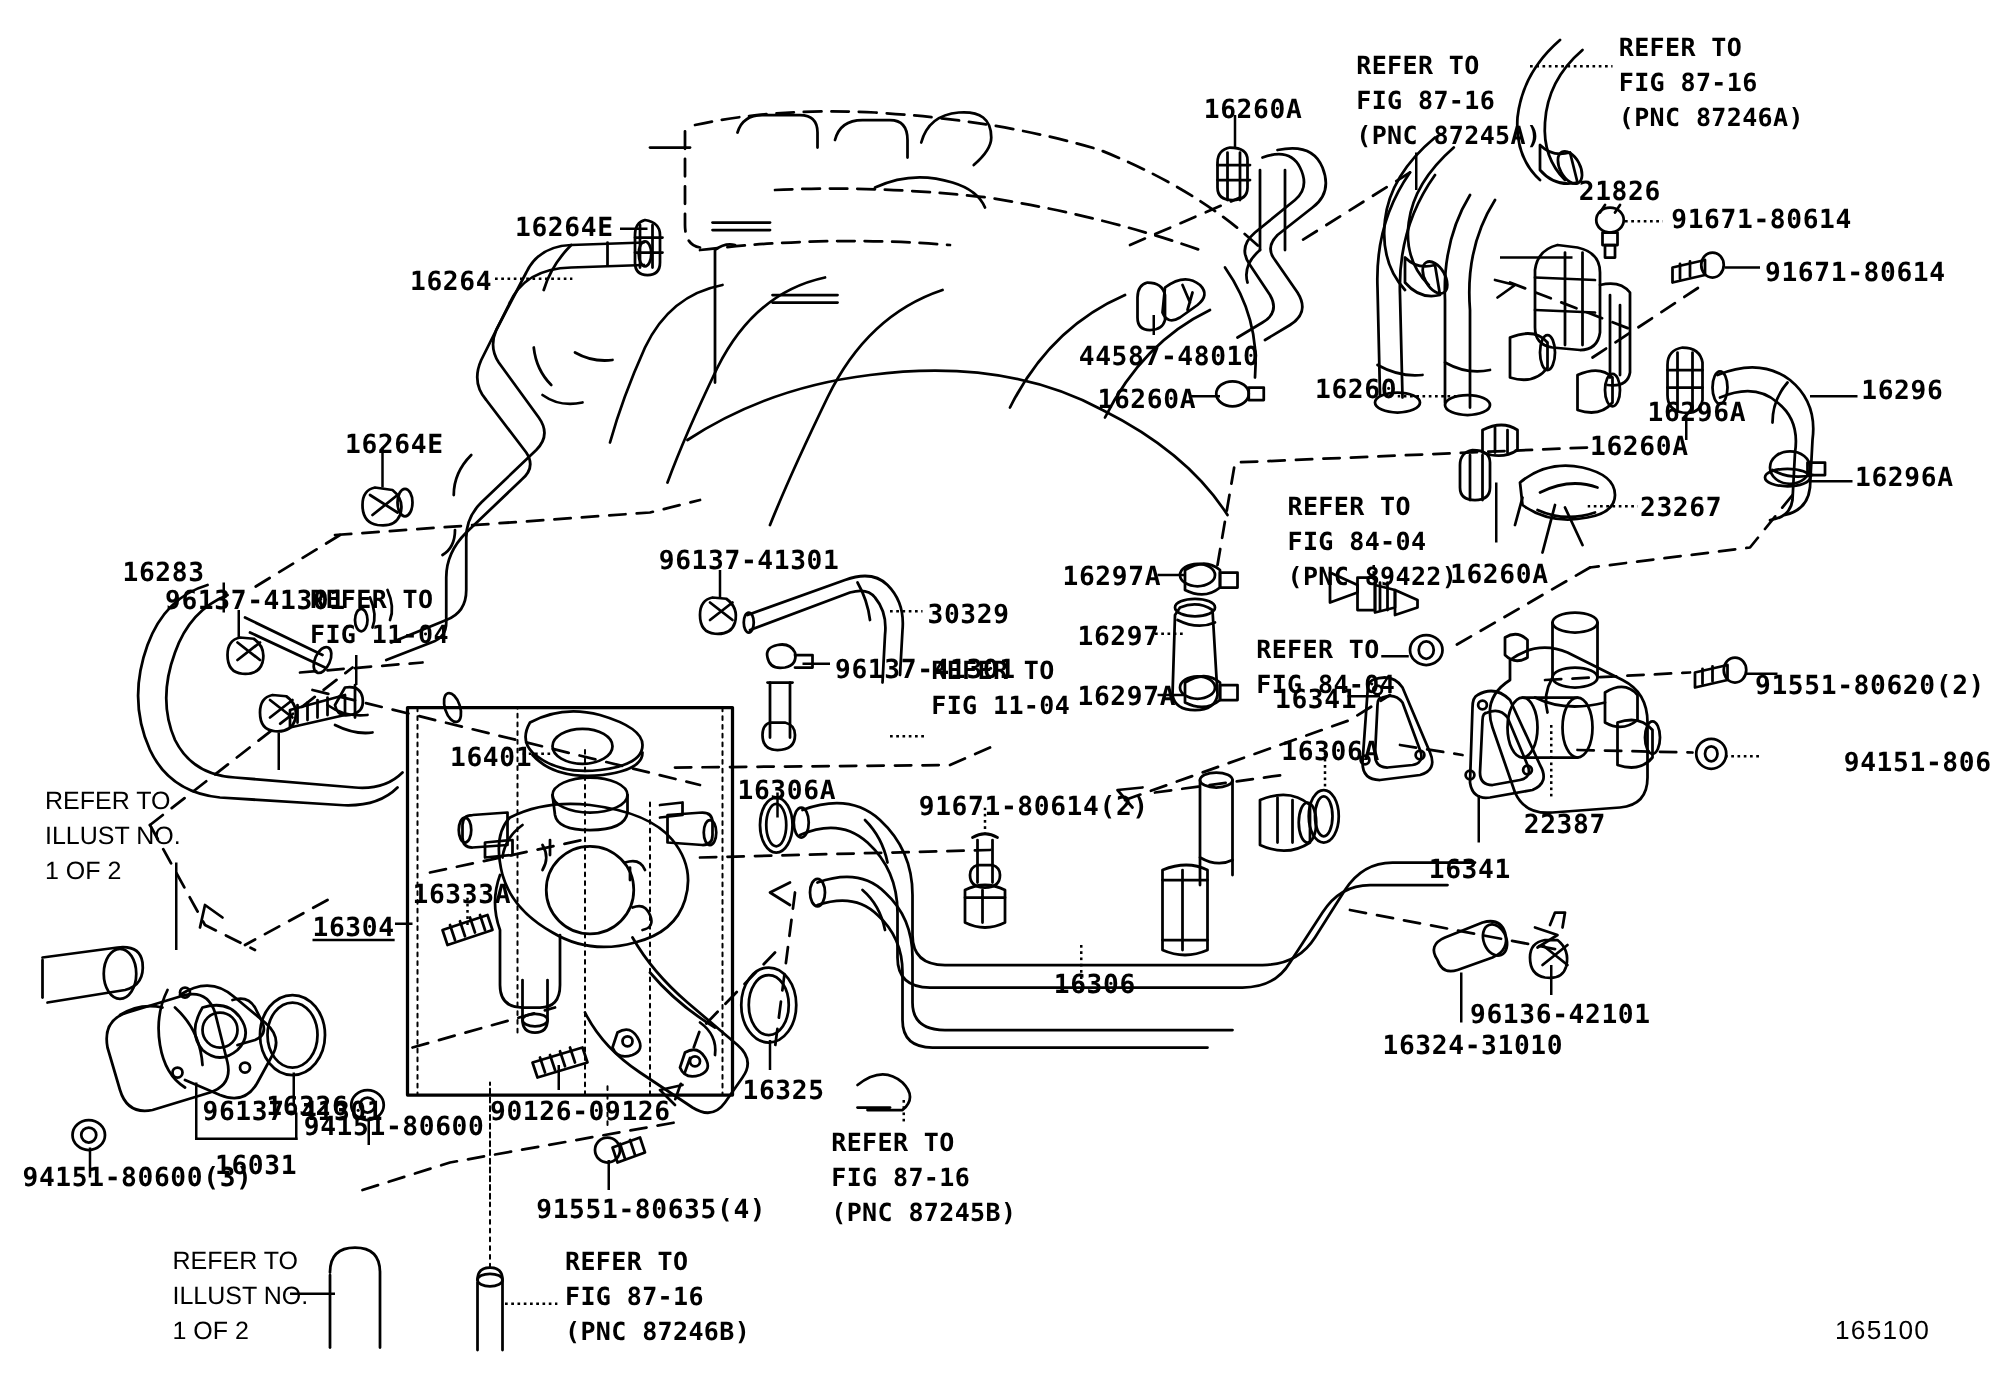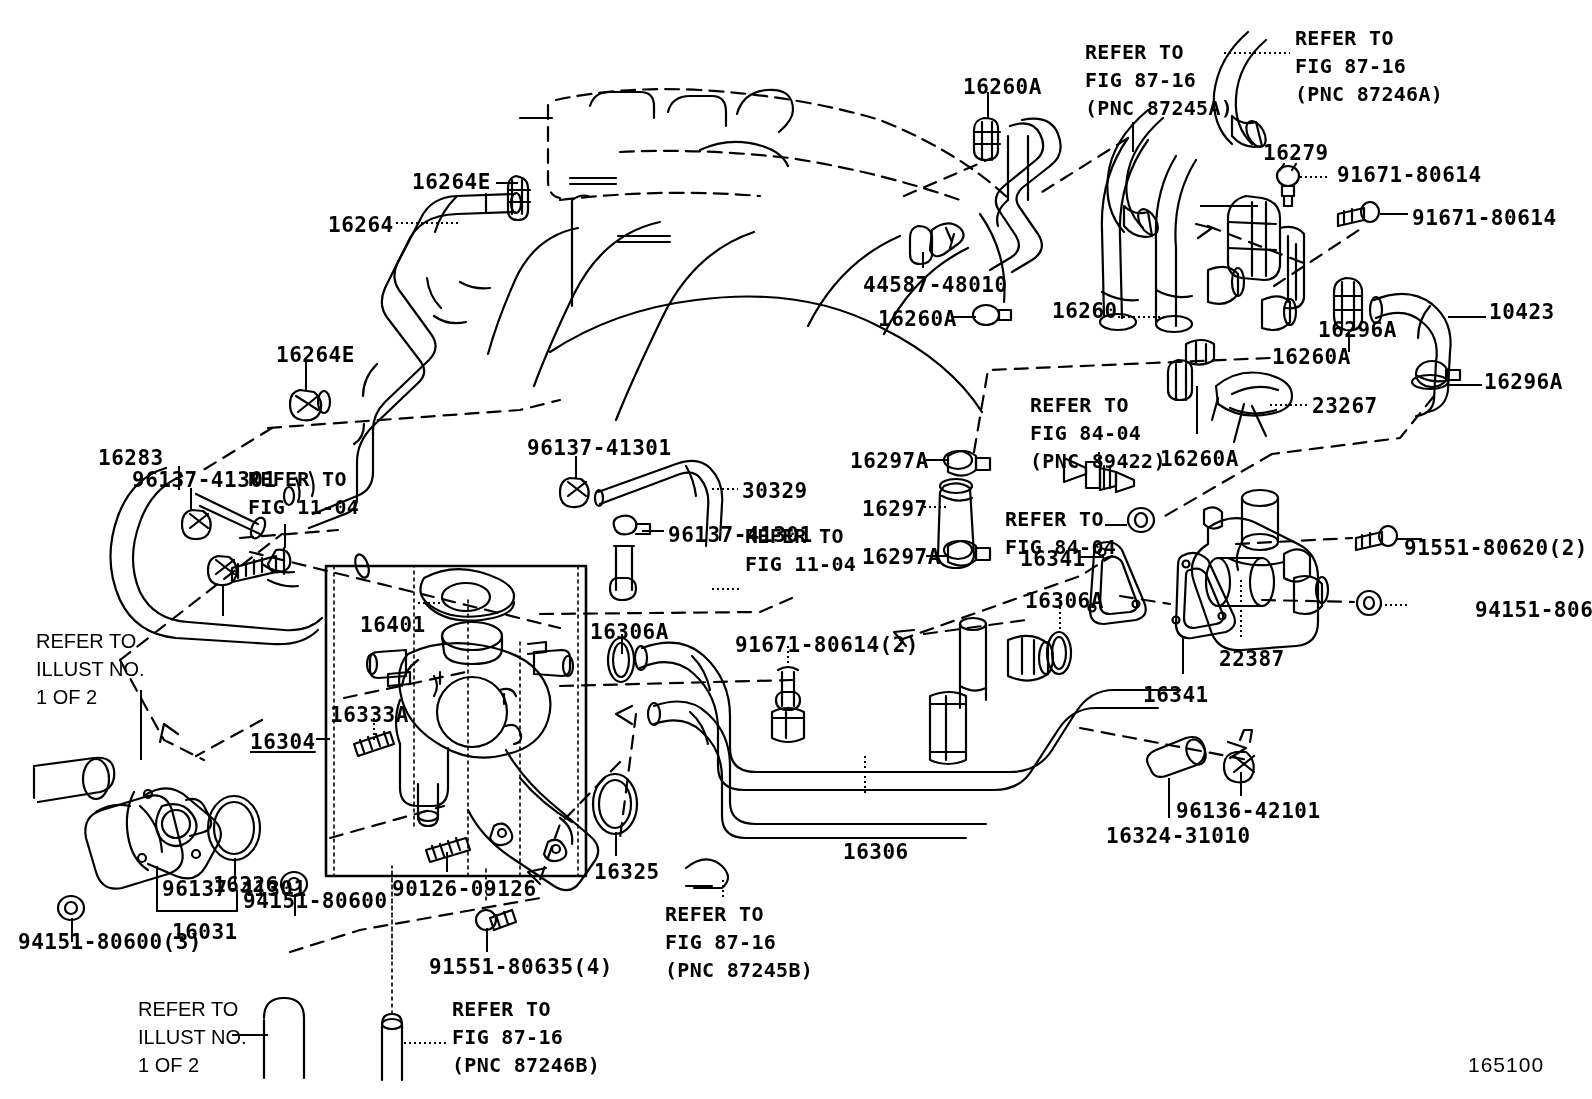--- a/index.html
+++ b/index.html
@@ -618,63 +618,63 @@
   <div class="leadv" style="left:284px;top:524px;height:24px;"></div>
   <div class="dotlead" style="left:712px;top:588px;width:28px;"></div>
   <div class="dotleadv" style="left:722px;top:880px;height:20px;"></div>
   <div class="dotlead" style="left:404px;top:1042px;width:42px;"></div>
   <div class="lead" style="left:140px;top:758px;width:2px;height:0;"></div>
   <div class="leadv" style="left:140px;top:690px;height:70px;"></div>
   <div class="lead" style="left:232px;top:1034px;width:36px;"></div>
 
   <div id="labels-root">
       <div class="lbl" style="left: 963px; top: 72px;">16260A</div>
-      <div class="lbl" style="left: 1263px; top: 138px;">16279</div>
+      <div class="lbl" style="left: 1263px; top: 138px;">21826</div>
       <div class="lbl" style="left: 1337px; top: 160px;">91671-80614</div>
       <div class="lbl" style="left: 1412px; top: 203px;">91671-80614</div>
       <div class="lbl" style="left: 412px; top: 167px;">16264E</div>
       <div class="lbl" style="left: 328px; top: 210px;">16264</div>
       <div class="lbl" style="left: 276px; top: 340px;">16264E</div>
       <div class="lbl" style="left: 863px; top: 270px;">44587-48010</div>
       <div class="lbl" style="left: 878px; top: 304px;">16260A</div>
       <div class="lbl" style="left: 1052px; top: 296px;">16260</div>
       <div class="lbl" style="left: 1272px; top: 342px;">16260A</div>
       <div class="lbl" style="left: 1318px; top: 315px;">16296A</div>
-      <div class="lbl" style="left: 1489px; top: 297px;">10423</div>
+      <div class="lbl" style="left: 1489px; top: 297px;">16296</div>
       <div class="lbl" style="left: 1484px; top: 367px;">16296A</div>
       <div class="lbl" style="left: 1312px; top: 391px;">23267</div>
       <div class="lbl" style="left: 1160px; top: 444px;">16260A</div>
       <div class="lbl" style="left: 527px; top: 433px;">96137-41301</div>
       <div class="lbl" style="left: 742px; top: 476px;">30329</div>
       <div class="lbl" style="left: 668px; top: 520px;">96137-41301</div>
       <div class="lbl" style="left: 98px; top: 443px;">16283</div>
       <div class="lbl" style="left: 132px; top: 465px;">96137-41301</div>
       <div class="lbl" style="left: 162px; top: 874px;">96137-41301</div>
       <div class="lbl" style="left: 850px; top: 446px;">16297A</div>
       <div class="lbl" style="left: 862px; top: 494px;">16297</div>
       <div class="lbl" style="left: 862px; top: 542px;">16297A</div>
       <div class="lbl" style="left: 1020px; top: 544px;">16341</div>
       <div class="lbl" style="left: 1025px; top: 586px;">16306A</div>
       <div class="lbl" style="left: 1219px; top: 644px;">22387</div>
       <div class="lbl" style="left: 1143px; top: 680px;">16341</div>
       <div class="lbl" style="left: 1404px; top: 533px;">91551-80620(2)</div>
       <div class="lbl" style="left: 1475px; top: 595px;">94151-80600(4)</div>
-      <div class="lbl" style="left: 360px; top: 591px; margin-top: 19px;">16401</div>
+      <div class="lbl" style="left: 360px; top: 591px;">16401</div>
       <div class="lbl" style="left: 590px; top: 617px;">16306A</div>
       <div class="lbl" style="left: 735px; top: 630px;">91671-80614(2)</div>
       <div class="lbl" style="left: 330px; top: 700px;">16333A</div>
       <div class="lbl" style="left: 250px; top: 727px; text-decoration: underline;">16304</div>
       <div class="lbl" style="left: 213px; top: 870px;">16326</div>
       <div class="lbl" style="left: 172px; top: 917px;">16031</div>
       <div class="lbl" style="left: 243px; top: 886px;">94151-80600</div>
       <div class="lbl" style="left: 18px; top: 927px;">94151-80600(3)</div>
       <div class="lbl" style="left: 392px; top: 874px;">90126-09126</div>
       <div class="lbl" style="left: 429px; top: 952px; text-align: center;">91551-80635(4)</div>
       <div class="lbl" style="left: 594px; top: 857px;">16325</div>
-      <div class="lbl" style="left: 843px; top: 837px;">16306</div>
+      <div class="lbl" style="left: 843px; top: 772px;">16306</div>
       <div class="lbl" style="left: 1176px; top: 796px;">96136-42101</div>
       <div class="lbl" style="left: 1106px; top: 821px;">16324-31010</div>
     </div>
   <div id="refers-root">
       <div class="refer" style="left: 1085px; top: 38px;"><div>REFER TO</div><div>FIG 87-16</div><div>(PNC 87245A)</div></div>
       <div class="refer" style="left: 1295px; top: 24px;"><div>REFER TO</div><div>FIG 87-16</div><div>(PNC 87246A)</div></div>
       <div class="refer" style="left: 1030px; top: 391px;"><div>REFER TO</div><div>FIG 84-04</div><div>(PNC 89422)</div></div>
       <div class="refer" style="left: 1005px; top: 505px;"><div>REFER TO</div><div>FIG 84-04</div></div>
       <div class="refer" style="left: 248px; top: 465px;"><div>REFER TO</div><div>FIG 11-04</div></div>
       <div class="refer" style="left: 745px; top: 522px;"><div>REFER TO</div><div>FIG 11-04</div></div>

